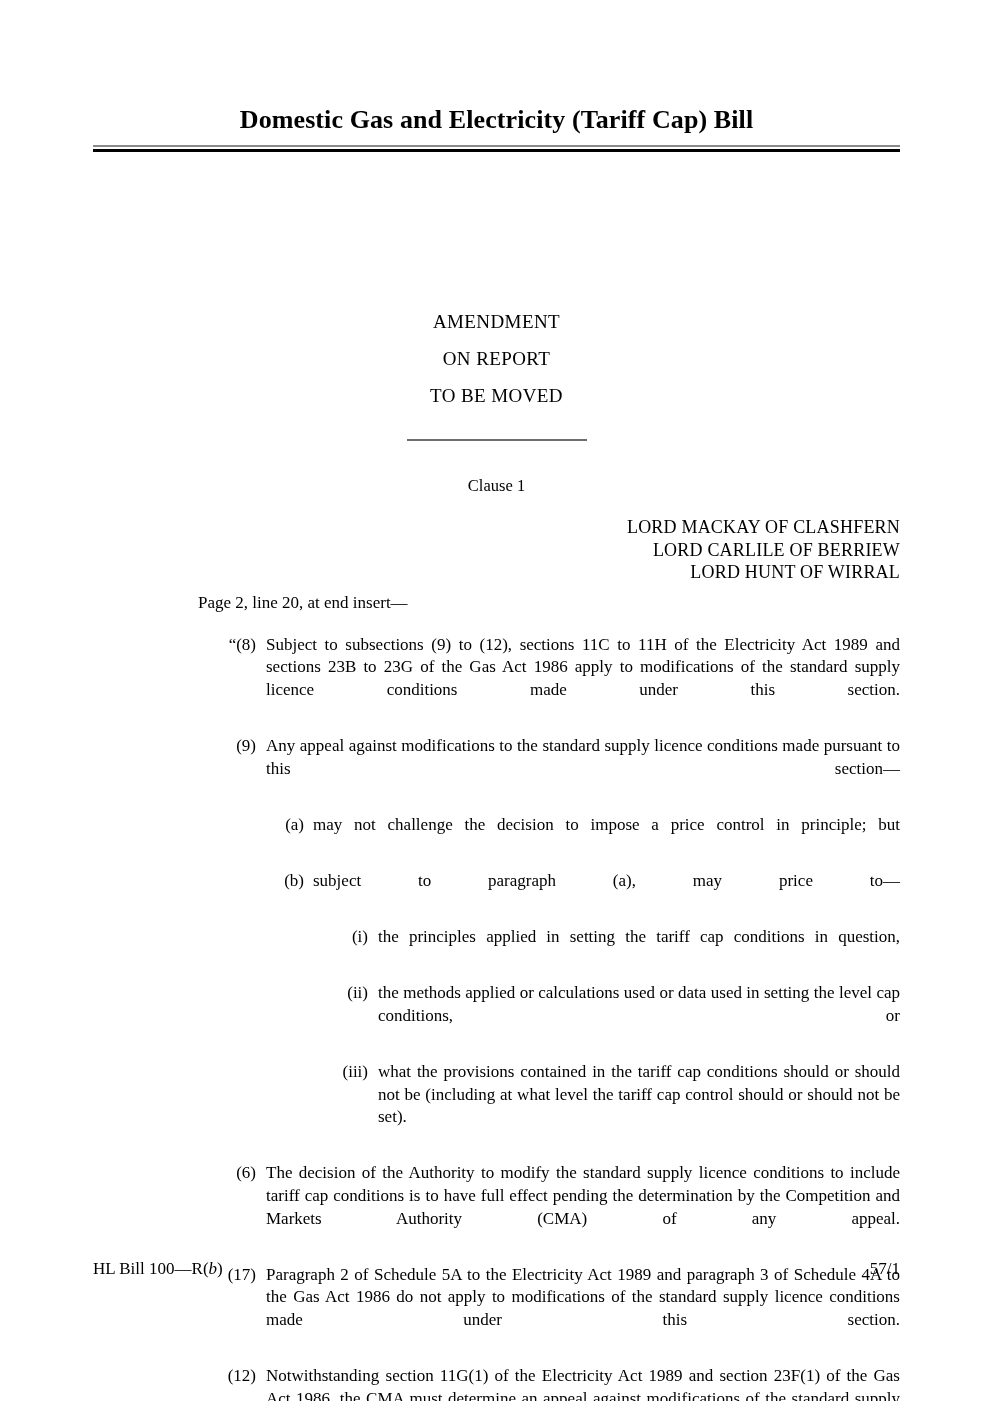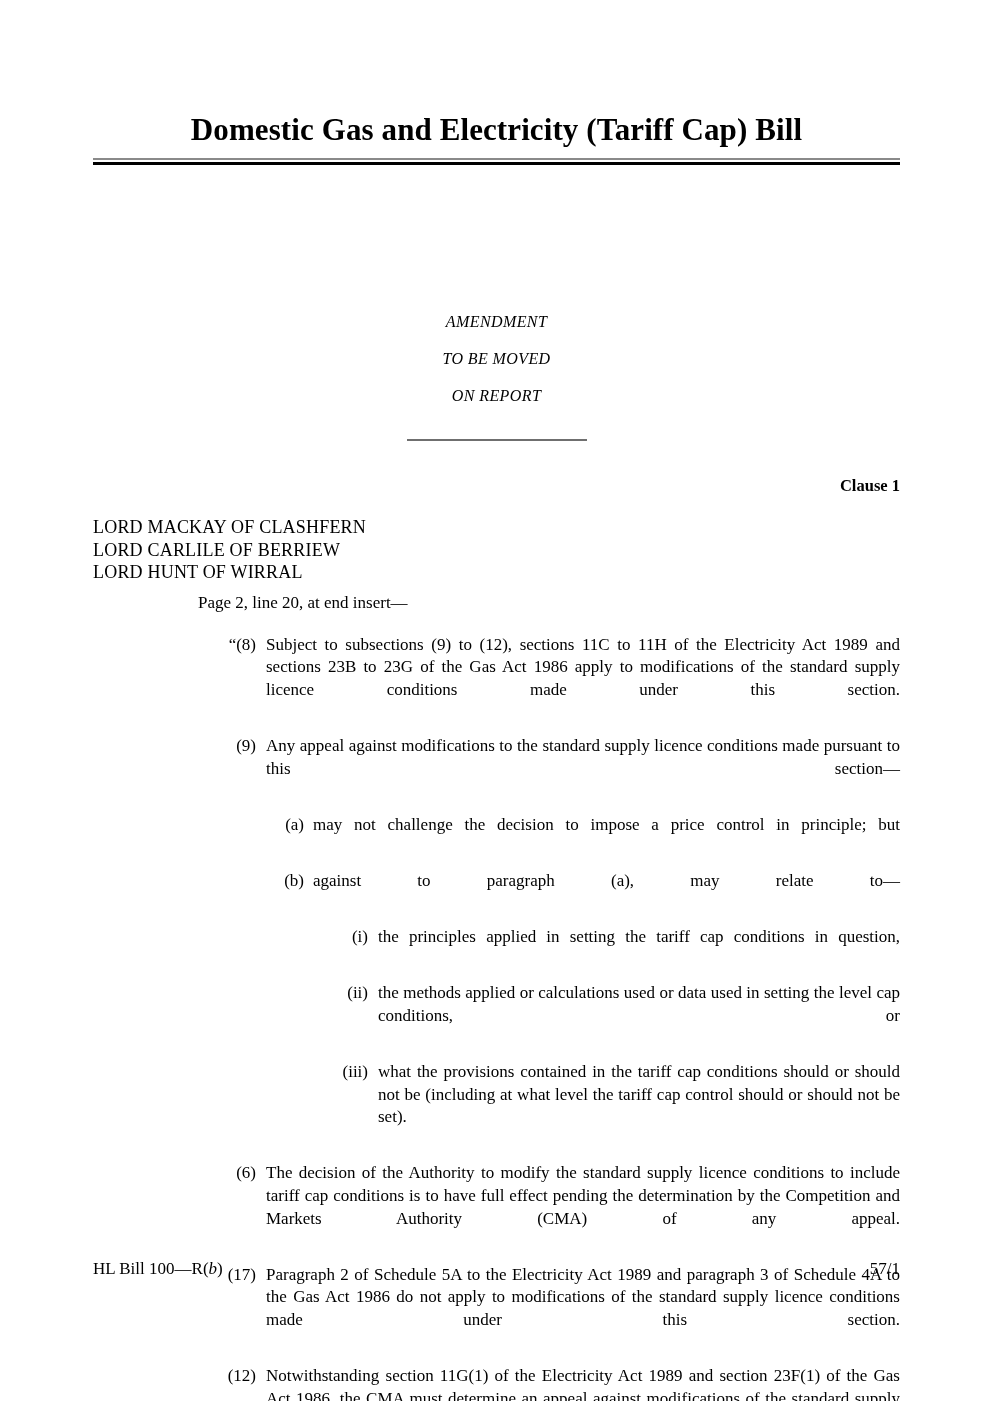--- a/index.html
+++ b/index.html
@@ -21,26 +21,26 @@
   }
 
   
   .title-block {
     position: absolute;
     left: 93px;
     top: 104px;
     width: 807px;
   }
   .bill-title {
-    font-size: 31px;
+    font-size: 26px;
     font-weight: bold;
     text-align: center;
     letter-spacing: 0.1px;
     line-height: 1.2;
-    margin: 7px;
+    margin: 0;
   }
   .rule-thin {
     margin-top: 10px;
     height: 2px;
     background: #8a8a8a;
   }
   .rule-thick {
     margin-top: 2px;
     height: 3px;
     background: #000000;
@@ -48,54 +48,53 @@
 
   
   .heading-block {
     position: absolute;
     left: 93px;
     top: 303px;
     width: 807px;
     text-align: center;
   }
   .heading-line {
-    font-size: 16px;
+    font-size: 19px;
     line-height: 37px;
     letter-spacing: 0.4px;
-    font-style: italic;
   }
   .short-rule-wrap {
     margin-top: 25px;
     display: flex;
     justify-content: center;
   }
   .short-rule {
     width: 180px;
     height: 2px;
     background: #6f6f6f;
   }
 
   
   .clause-heading {
     position: absolute;
     left: 93px;
     top: 476px;
     width: 807px;
+    text-align: center;
+    font-size: 16.5px;
+    font-weight: normal;
+  }
+
+  
+  .sponsors {
+    position: absolute;
+    left: 93px;
+    top: 516px;
+    width: 807px;
     text-align: right;
-    font-size: 16.5px;
-    font-weight: bold;
-  }
-
-  
-  .sponsors {
-    position: absolute;
-    left: 93px;
-    top: 516px;
-    width: 807px;
-    text-align: left;
   }
   .sponsor {
     font-size: 18px;
     line-height: 22.5px;
     letter-spacing: 0.2px;
   }
 
   
   .body-block {
     position: absolute;
@@ -191,22 +190,22 @@
 <div class="page">
 
   <div class="title-block">
     <h1 class="bill-title">Domestic Gas and Electricity (Tariff Cap) Bill</h1>
     <div class="rule-thin"></div>
     <div class="rule-thick"></div>
   </div>
 
   <div class="heading-block">
     <div class="heading-line">AMENDMENT</div>
+    <div class="heading-line">ON REPORT</div>
     <div class="heading-line">TO BE MOVED</div>
-    <div class="heading-line">ON REPORT</div>
     <div class="short-rule-wrap">
       <div class="short-rule"></div>
     </div>
   </div>
 
   <div class="clause-heading">Clause 1</div>
 
   <div class="sponsors">
     <div class="sponsor">LORD MACKAY OF CLASHFERN</div>
     <div class="sponsor">LORD CARLILE OF BERRIEW</div>
@@ -227,21 +226,21 @@
       <span class="content">Any appeal against modifications to the standard supply licence conditions made pursuant to this section—</span>
     </div>
 
     <div class="item level-2">
       <span class="marker">(a)</span>
       <span class="content">may not challenge the decision to impose a price control in principle; but</span>
     </div>
 
     <div class="item level-2">
       <span class="marker">(b)</span>
-      <span class="content">against to paragraph (a), may relate to—</span>
+      <span class="content">subject to paragraph (a), may price to—</span>
     </div>
 
     <div class="item level-3">
       <span class="marker">(i)</span>
       <span class="content">the principles applied in setting the tariff cap conditions in question,</span>
     </div>
 
     <div class="item level-3">
       <span class="marker">(ii)</span>
       <span class="content">the methods applied or calculations used or data used in setting the level cap conditions, or</span>

